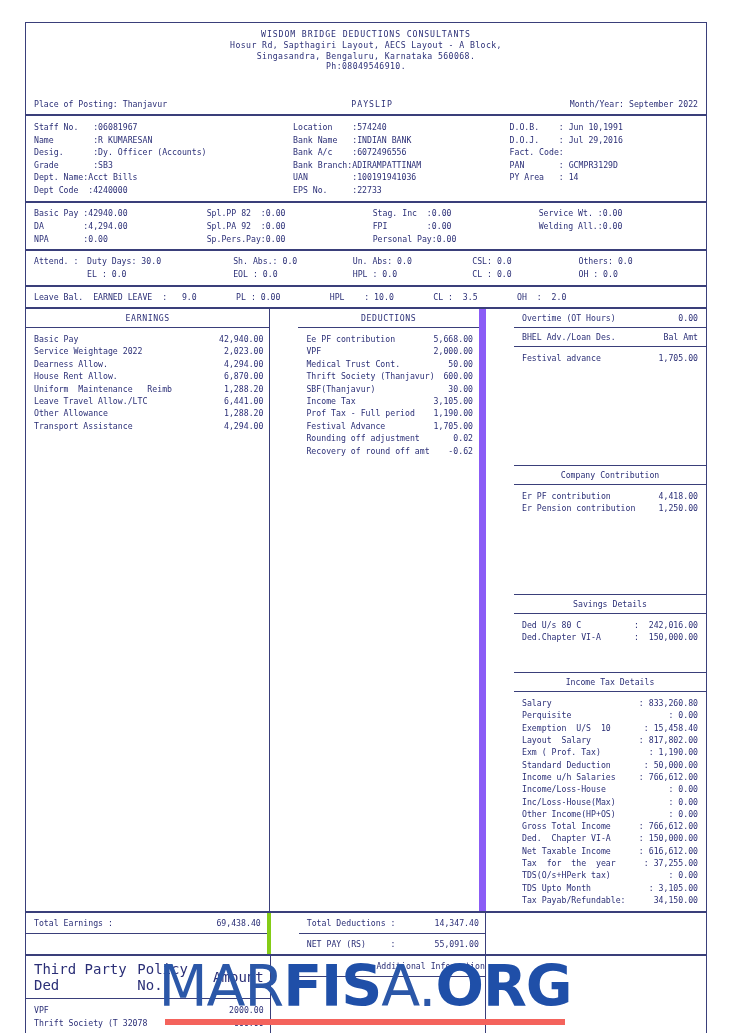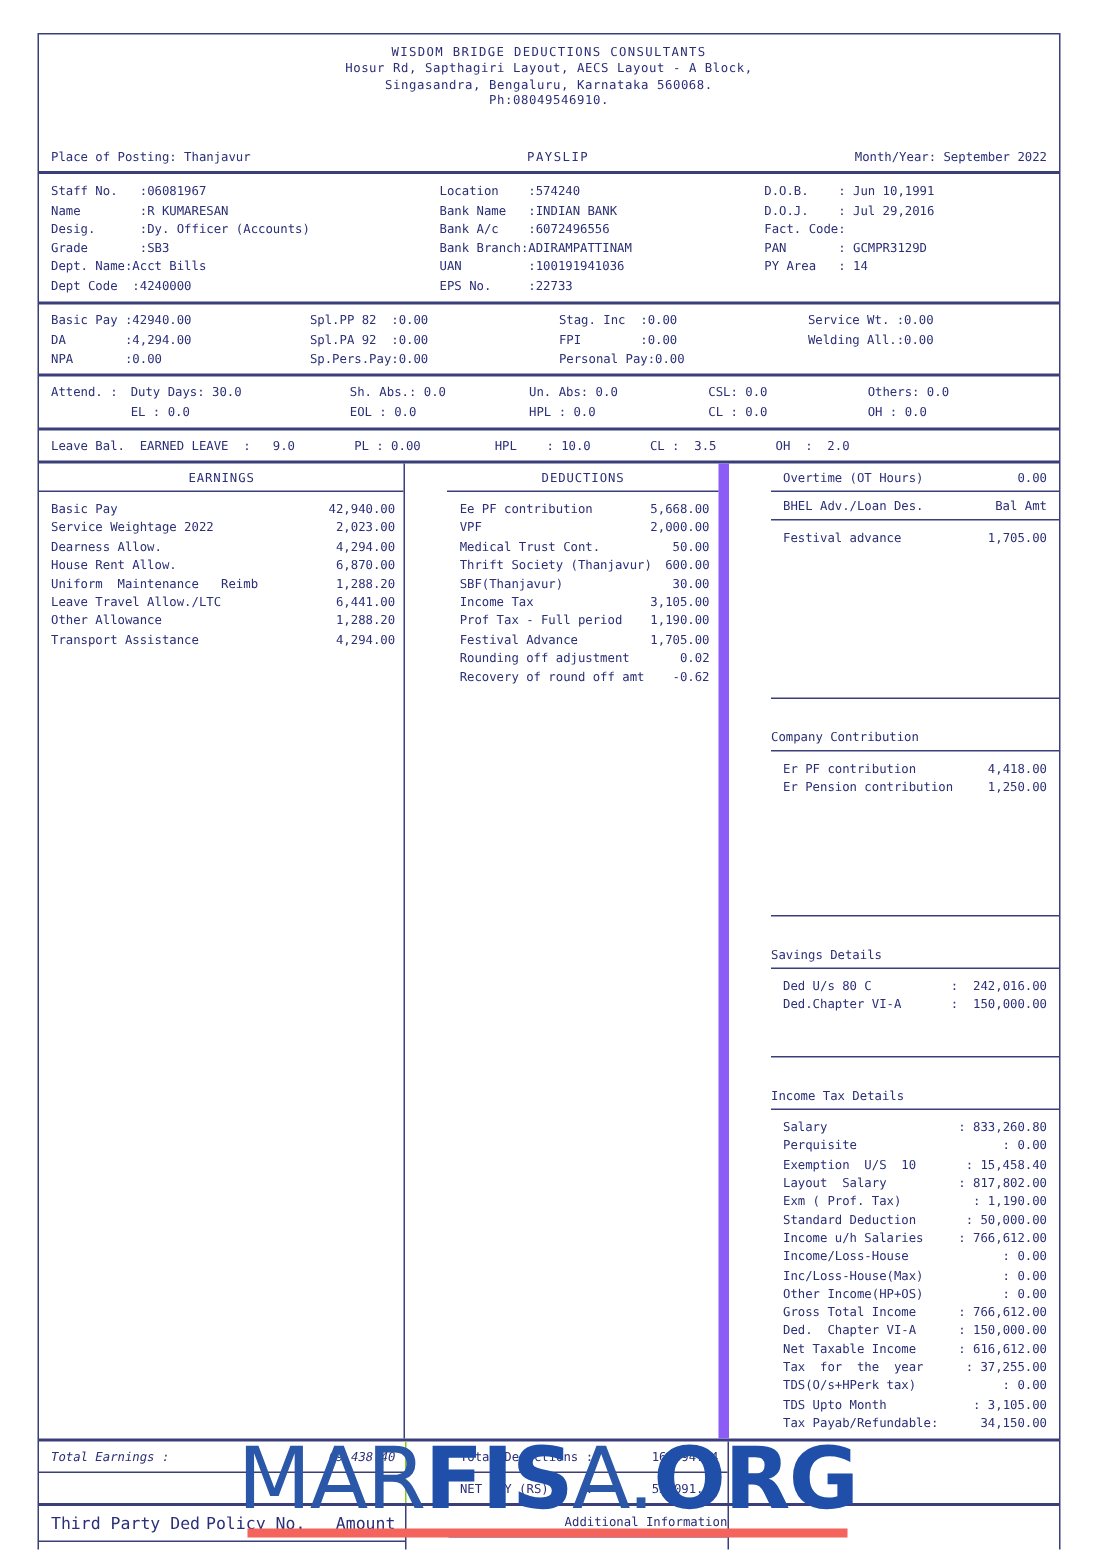--- a/index.html
+++ b/index.html
@@ -77,43 +77,43 @@
   .sectbody { padding: 5px 6px 5px 8px; font-size: 8.2px; line-height: 1.52; }
   .lineitem { display: flex; justify-content: space-between; white-space: pre; }
   .lineitem .amt { text-align: right; }
 
   .earnbox { min-height: 372px; }
   .dedbox  { min-height: 372px; }
 
   .rbox { border-bottom: 1px solid #3a3f7a; }
   .rrow { display: flex; justify-content: space-between; font-size: 8.2px;
           padding: 4px 8px 4px 8px; white-space: pre; }
-  .rhead { font-size: 8.2px; padding: 4px 0; margin-top: 16px; }
+  .rhead { text-align: center; font-size: 8.2px; padding: 4px 0; }
   .rlist { padding: 5px 8px 5px 8px; font-size: 8.2px; line-height: 1.5; }
   .rkv { display: flex; justify-content: space-between; white-space: pre; }
 
   .fill-a { height: 96px; }
   .fill-b { height: 74px; }
   .fill-c { height: 24px; }
 
   
   .totals { display: flex; }
-  .tot-l { width: 39.2%; border-right: 1px solid #84cc16; font-style: italic; }
+  .tot-l { width: 39.2%; border-right: 4px solid #84cc16; }
   .tot-m { width: 30.0%; border-right: 1px solid #3a3f7a; }
   .tot-r { width: 30.8%; }
   .totrow { display: flex; justify-content: space-between;
             font-size: 8.2px; padding: 5px 6px 5px 8px; white-space: pre; }
   .emptyrow { height: 19px; }
 
   
   .tp { display: flex; }
   .tp-l { width: 39.2%; border-right: 1px solid #3a3f7a; }
   .tp-m { width: 30.0%; border-right: 1px solid #3a3f7a; }
   .tp-r { width: 30.8%; }
-  .tphead { display: flex; font-size: 11px; padding: 5px 6px 5px 8px; }
+  .tphead { display: flex; font-size: 14px; padding: 5px 6px 5px 8px; align-items: center; }
   .tphead .h1 { width: 45%; } .tphead .h2 { width: 33%; } .tphead .h3 { width: 22%; text-align: right; }
   .tprow { display: flex; font-size: 8.2px; padding: 0 6px 0 8px; line-height: 1.55; }
   .tprow .d1 { width: 60%; } .tprow .d2 { width: 40%; text-align: right; }
   .tpbody { min-height: 112px; padding-top: 5px; }
   .addinfo { text-align: right; font-size: 8.2px; padding: 5px 0; }
 
   
   .mark { position: absolute; left: 0; top: 930px; width: 730px; text-align: center; }
   .mark .wordmark {
     font-family: "DejaVu Sans", sans-serif;
@@ -347,21 +347,21 @@
       <div class="tot-l">
         <div class="totrow hline">
           <span>Total Earnings :</span>
           <span>69,438.40</span>
         </div>
         <div class="emptyrow"></div>
       </div>
       <div class="tot-m">
         <div class="totrow hline">
           <span>Total Deductions :</span>
-          <span>16,594.24</span>
+          <span>14,347.40</span>
         </div>
         <div class="totrow">
           <span>NET PAY (RS)     :</span>
           <span>55,091.00</span>
         </div>
       </div>
       <div class="tot-r"></div>
     </div>
 
     <div class="tp hline2">

